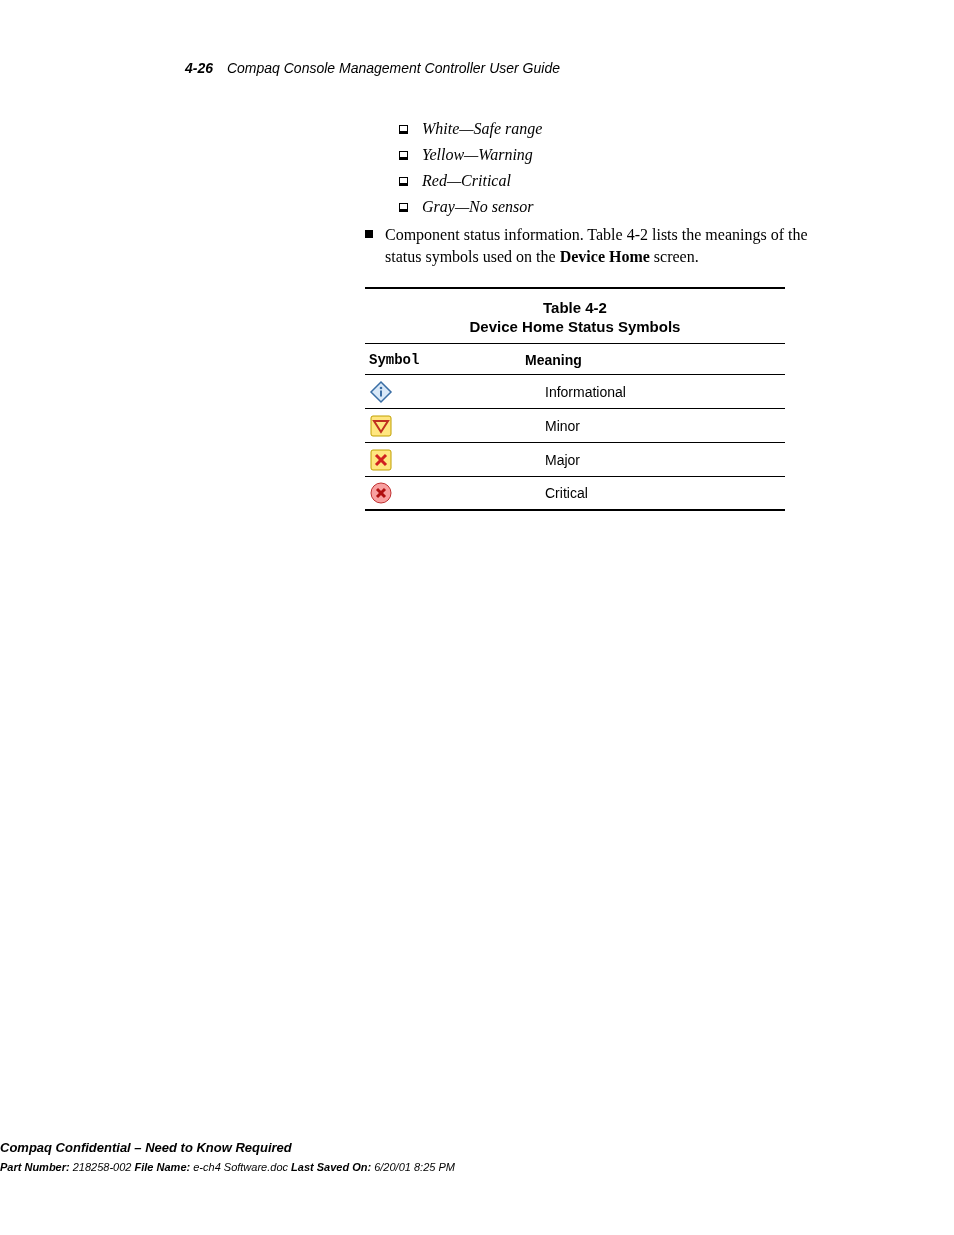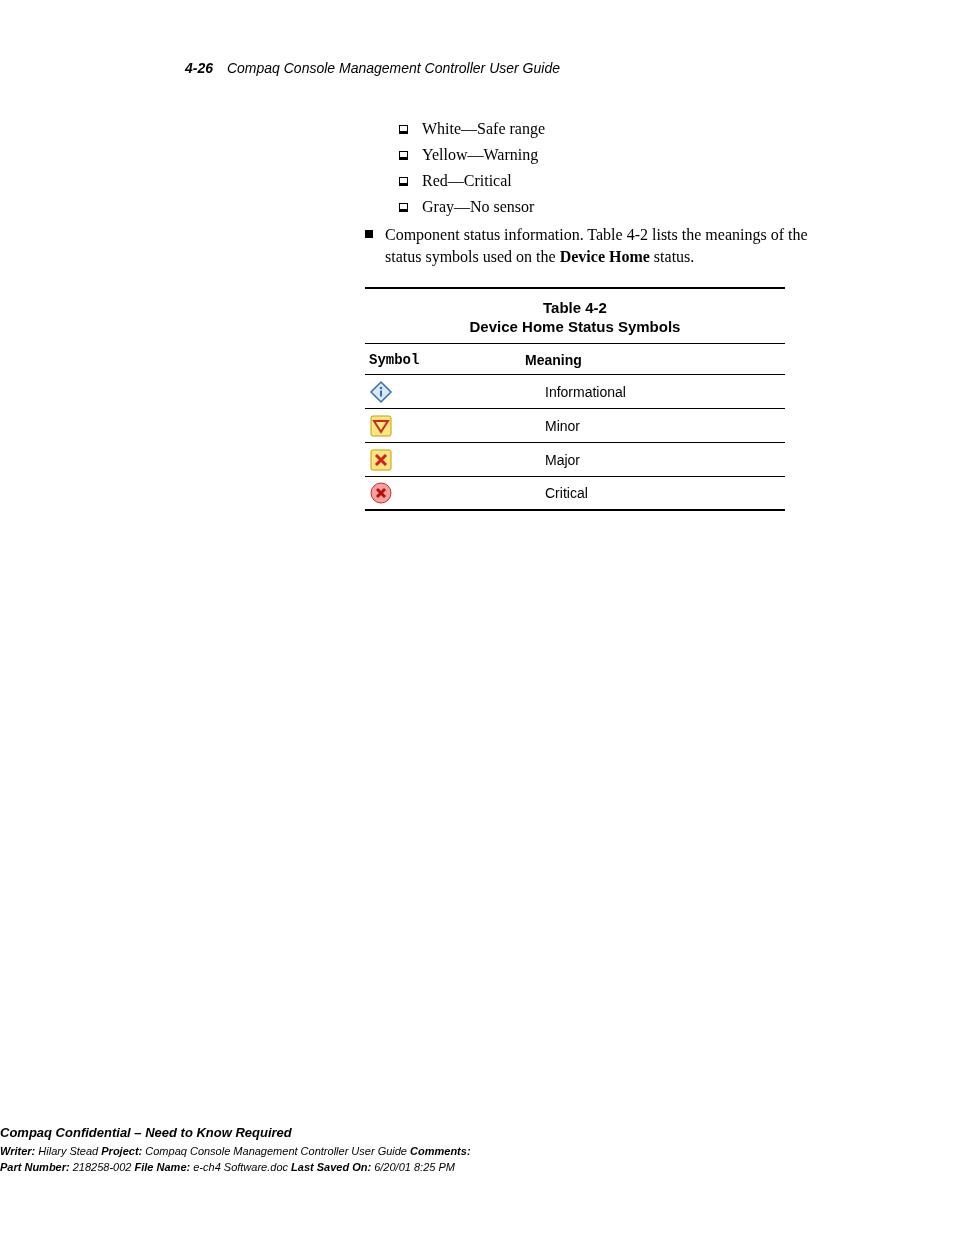--- a/index.html
+++ b/index.html
@@ -48,20 +48,21 @@
       margin-top: 6px;
       margin-right: 12px;
       flex-shrink: 0;
     }
     .bullet-text {
       flex: 1;
     }
     .sub-list {
       margin-top: 10px;
       margin-bottom: 0;
+      font-style: italic;
     }
     .sub-item {
       display: flex;
       margin-left: 34px;
       margin-bottom: 8px;
       font-size: 16px;
     }
     .sub-bullet {
       width: 9px;
       height: 9px;
@@ -190,21 +191,21 @@
     </div>
     <div class="sub-item">
       <div class="sub-bullet"></div>
       <div>Gray—No sensor</div>
     </div>
   </div>
 
   <div class="bullet-item">
     <div class="bullet-square"></div>
     <div class="bullet-text">
-      <span>Component status information. Table 4-2 lists the meanings of the status symbols used on the </span><b>Device Home</b><span> status.</span>
+      <span>Component status information. Table 4-2 lists the meanings of the status symbols used on the </span><b>Device Home</b><span> screen.</span>
     </div>
   </div>
 
   <div class="table-wrap">
     <div class="table-caption">
       <span class="table-caption-num">Table 4-2</span>
       <span>Device Home Status Symbols</span>
     </div>
     <div class="table-header">
       <div class="col-symbol">Symbol</div>
@@ -253,18 +254,15 @@
       </div>
       <div class="meaning-cell">Critical</div>
     </div>
 
   </div>
 </div>
 
 <div class="footer">
   <div class="footer-line1">Compaq Confidential – Need to Know Required</div>
   <div class="footer-meta">
-    <span class="footer-label">Writer:</span><span class="footer-value"> Hilary Stead  </span><span class="footer-label">Project:</span><span class="footer-value"> Compaq Console Management Controller User Guide  </span><span class="footer-label">Comments:</span>
-  </div>
-  <div class="footer-meta">
     <span class="footer-label">Part Number:</span><span class="footer-value"> 218258-002  </span><span class="footer-label">File Name:</span><span class="footer-value"> e-ch4 Software.doc  </span><span class="footer-label">Last Saved On:</span><span class="footer-value"> 6/20/01 8:25 PM</span>
   </div>
 </div>
 
 </body></html>

